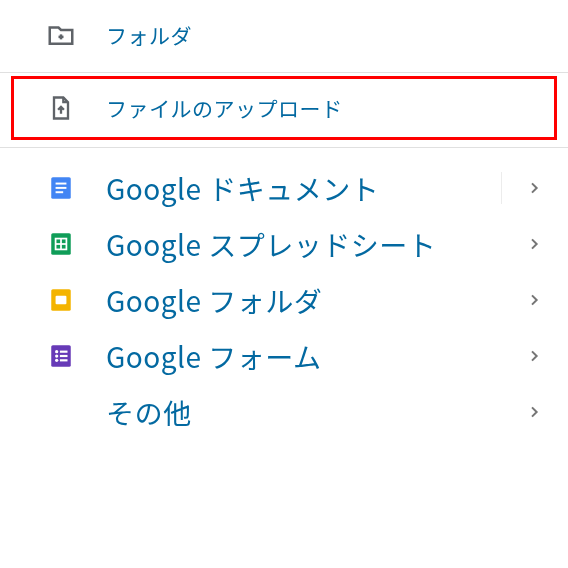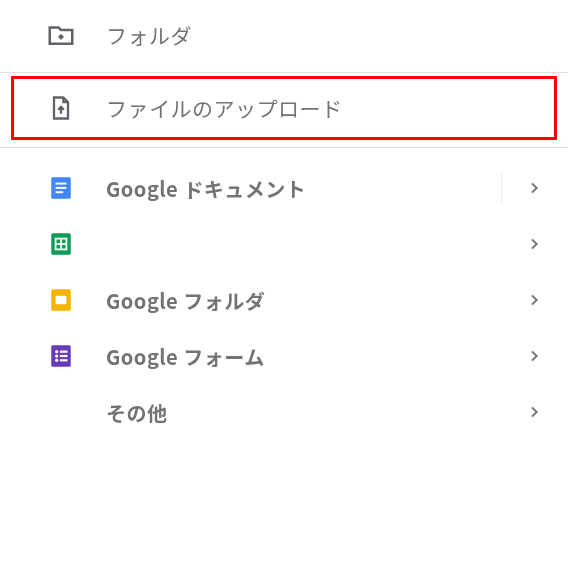--- a/index.html
+++ b/index.html
@@ -34,21 +34,21 @@
     height: 34px;
     flex: 0 0 34px;
     display: flex;
     align-items: center;
     justify-content: center;
   }
   .label {
     margin-left: 28px;
     font-size: 21px;
     letter-spacing: 0.5px;
-    color: #737373;
+    color: #0369a1;
     font-weight: 400;
   }
   .divider {
     height: 1px;
     background: #e0e0e0;
     margin: 8px 0 4px 0;
   }
   .divider.thick {
     margin: 8px 0 12px 0;
   }
@@ -61,21 +61,21 @@
     color: #757575;
   }
   .vline {
     position: absolute;
     right: 66px;
     top: 12px;
     bottom: 12px;
     width: 1px;
     background: #ececec;
   }
-  .section3 .label { font-size: 20px; font-weight: bold; }
+  .section3 .label { font-size: 28px; }
   .other-item {
     padding-left: 106px;
     height: 56px;
     display: flex;
     align-items: center;
     position: relative;
     text-align: right;
   }
   .other-item .label { margin-left: 0; }
   svg { display: block; }
@@ -134,20 +134,21 @@
 
     <div class="item">
       <span class="icon-slot">
         <svg width="26" height="30" viewBox="0 0 24 24">
           <rect x="3" y="2" width="18" height="20" rx="1.5" fill="#0f9d58"></rect>
           <rect x="7" y="7" width="10" height="10" fill="none" stroke="#fff" stroke-width="1.6"></rect>
           <line x1="12" y1="7" x2="12" y2="17" stroke="#fff" stroke-width="1.6"></line>
           <line x1="7" y1="12" x2="17" y2="12" stroke="#fff" stroke-width="1.6"></line>
         </svg>
       </span>
+      <span class="label">Google スプレッドシート</span>
       <span class="chevron">
         <svg width="16" height="16" viewBox="0 0 24 24" fill="none" stroke="#757575" stroke-width="3">
             <path d="M9 5 L16 12 L9 19"></path>
           </svg>
       </span>
     </div>
 
     <div class="item">
       <span class="icon-slot">
         <svg width="26" height="30" viewBox="0 0 24 24">

